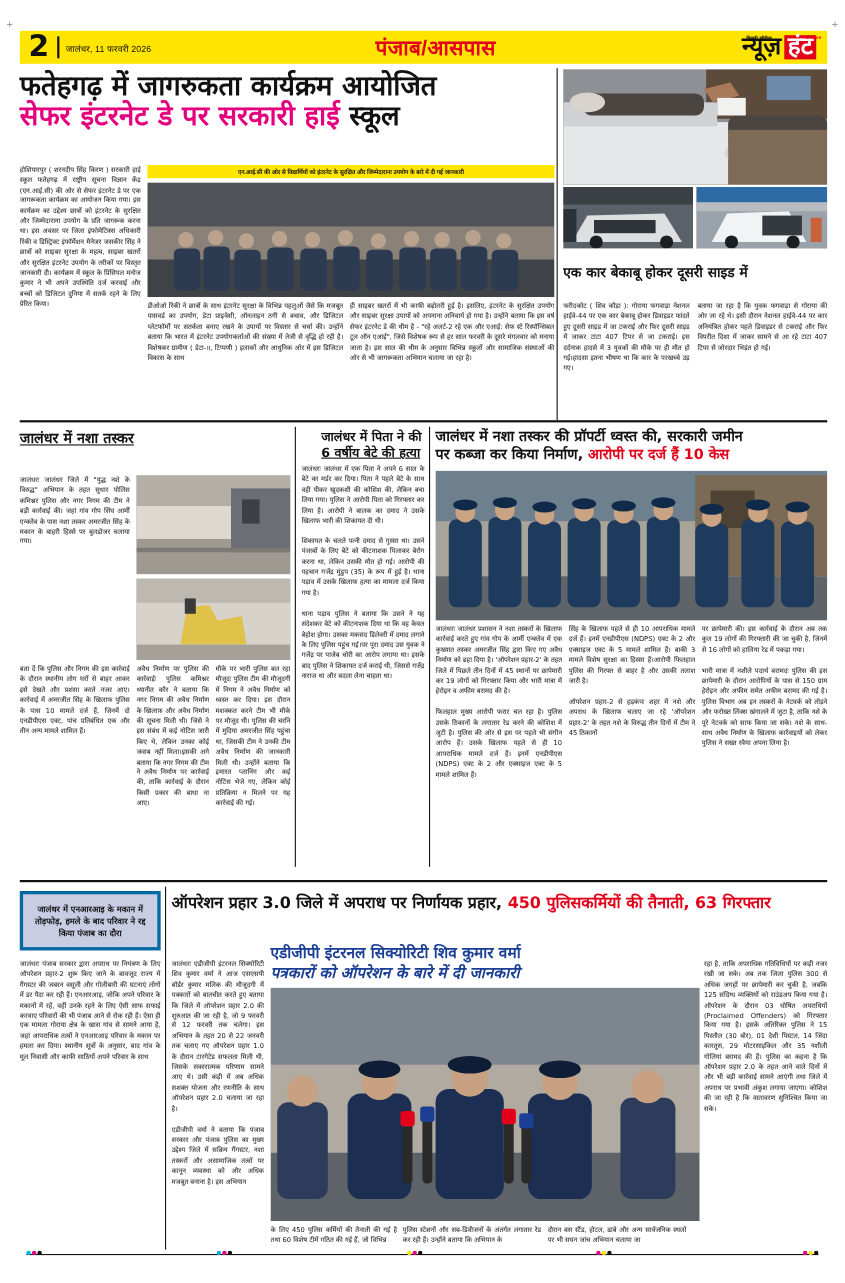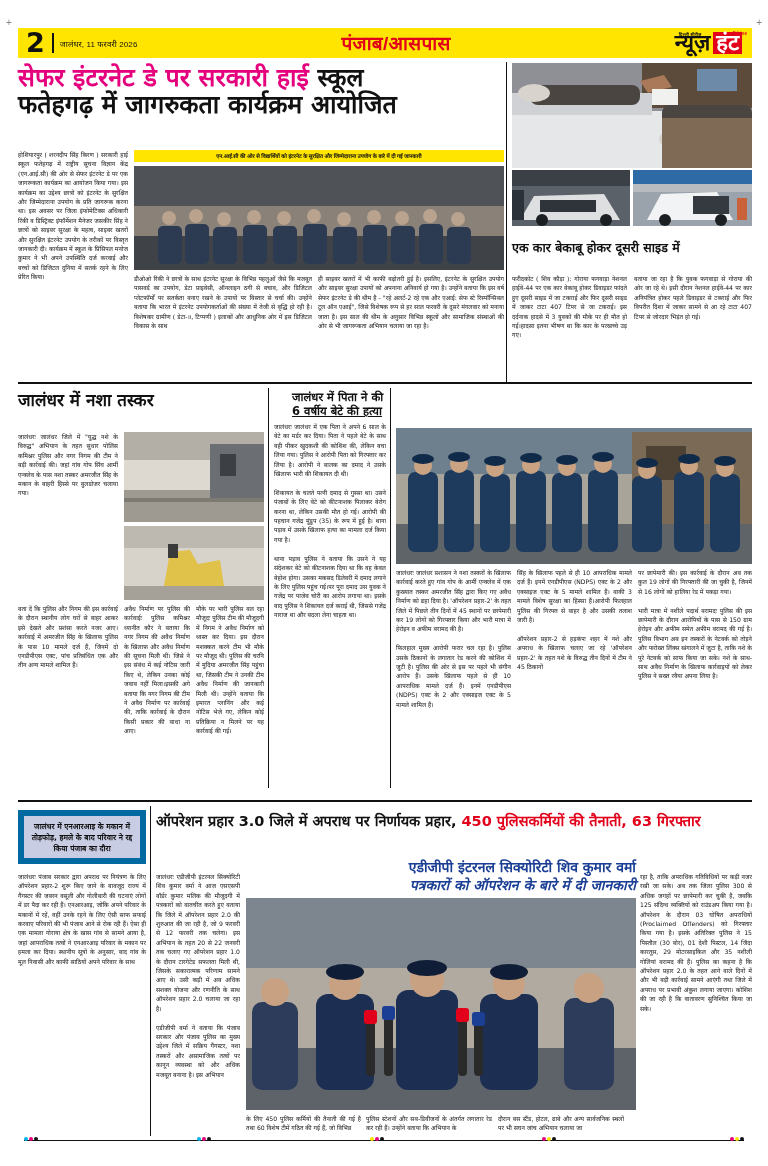--- a/index.html
+++ b/index.html
@@ -68,21 +68,21 @@
   .ph-fill{ position:absolute; inset:0; }
 
   
   .hr{ position:absolute; background:#111; }
 
   .yellowband{
     position:absolute; background:#ffe500; display:flex; align-items:center;
     justify-content:center; color:#111; font-weight:bold;
   }
   .boxed{
-    position:absolute; background:#c9cde4; border:6px solid #0369a1;
+    position:absolute; background:#c9cde4; border:3px solid #0369a1;
     display:flex; align-items:center; justify-content:flex-end; text-align:center;
   }
 </style>
 </head>
 <body>
 
 <div class="page">
 
   <div class="crop tl">+</div>
   <div class="crop tr">+</div>
@@ -94,25 +94,25 @@
     <div class="mast-title">पंजाब/आसपास</div>
     <div class="logo">
       <span class="logo-sup">दिल्ली सीरीज</span>
       <span class="logo-sup2">E Live</span>
       <span class="logo-a">न्यूज़</span>
       <span class="logo-b">हंट</span>
     </div>
   </div>
 
   <div style="position:absolute;left:18px;top:64px;width:486px;">
+    <div class="hl" style="font-size:25px;line-height:28px;">फतेहगढ़ में जागरुकता कार्यक्रम आयोजित</div>
     <div class="hl" style="font-size:25px;line-height:27px;">
       <span class="pink">सेफर इंटरनेट डे पर सरकारी हाई</span>
       <span>स्कूल</span>
     </div>
-    <div class="hl" style="font-size:25px;line-height:28px;">फतेहगढ़ में जागरुकता कार्यक्रम आयोजित</div>
   </div>
 
   <div class="yellowband" style="left:134px;top:150px;width:370px;height:12px;font-size:5.4px;padding:0 3px;text-align:center;">एन.आई.सी की ओर से विद्यार्थियों को इंटरनेट के सुरक्षित और जिम्मेदाराना उपयोग के बारे में दी गई जानकारी</div>
 
   <div class="photo" style="left:134px;top:166px;width:370px;height:104px;">
     <svg class="ph-fill" viewBox="0 0 370 104" preserveAspectRatio="none">
       <rect width="370" height="104" fill="#6d6f73"></rect>
       <rect y="0" width="370" height="40" fill="#4f5358"></rect>
       <rect y="40" width="370" height="30" fill="#8a8278"></rect>
       <rect y="70" width="370" height="34" fill="#3f4347"></rect>
@@ -198,21 +198,21 @@
   <div style="position:absolute;left:512px;top:240px;width:242px;">
     <div class="hl" style="font-size:12.5px;line-height:15px;">एक कार बेकाबू होकर दूसरी साइड में</div>
   </div>
 
   <div class="body-col" style="position:absolute;left:512px;top:274px;width:115px;height:104px;overflow:hidden;">फरीदकोट ( शिव कौड़ा ): गोराया फगवाड़ा नेशनल हाईवे-44 पर एक कार बेकाबू होकर डिवाइडर फांदते हुए दूसरी साइड में जा टकराई और फिर दूसरी साइड में जाकर टाटा 407 टिपर से जा टकराई। इस दर्दनाक हादसे में 3 युवकों की मौके पर ही मौत हो गई।हादसा इतना भीषण था कि कार के परखच्चे उड़ गए।</div>
   <div class="body-col" style="position:absolute;left:634px;top:274px;width:118px;height:104px;overflow:hidden;">बताया जा रहा है कि युवक फगवाड़ा से गोराया की ओर जा रहे थे। इसी दौरान नेशनल हाईवे-44 पर कार अनियंत्रित होकर पहले डिवाइडर से टकराई और फिर विपरीत दिशा में जाकर सामने से आ रहे टाटा 407 टिपर से जोरदार भिड़ंत हो गई।</div>
 
   <div class="hr" style="left:18px;top:382px;width:734px;height:2px;"></div>
 
   <div style="position:absolute;left:18px;top:390px;width:246px;">
-    <div class="hl" style="font-size:17px;line-height:20px;">जालंधर में नशा तस्कर</div>
+    <div class="hl" style="font-size:13px;line-height:20px;text-decoration:underline;">जालंधर में नशा तस्कर</div>
   </div>
 
   <div class="photo" style="left:124px;top:432px;width:140px;height:90px;">
     <svg class="ph-fill" viewBox="0 0 140 90" preserveAspectRatio="none">
       <rect width="140" height="90" fill="#c8c4bc"></rect>
       <rect y="0" width="140" height="30" fill="#b3afa6"></rect>
       <rect y="58" width="140" height="32" fill="#9e9a92"></rect>
       <rect x="0" y="28" width="140" height="30" fill="#ddd9d1"></rect>
       <rect x="86" y="12" width="54" height="58" fill="#6b6f73"></rect>
       <rect x="96" y="22" width="16" height="22" fill="#3c4044"></rect>
@@ -242,20 +242,27 @@
     <div class="hl" style="font-size:11.5px;line-height:14px;text-decoration:underline;">6 वर्षीय बेटे की हत्या</div>
   </div>
   <div class="body-col" style="position:absolute;left:274px;top:422px;width:112px;height:362px;overflow:hidden;white-space:pre-wrap;">जालंधरः जालंधर में एक पिता ने अपने 6 साल के बेटे का मर्डर कर दिया। पिता ने पहले बेटे के साथ वही पीकर खुदकशी की कोशिश की, लेकिन बचा लिया गया। पुलिस ने आरोपी पिता को गिरफ्तार कर लिया है। आरोपी ने बालक का दमाद ने उसके खिलाफ भारी की शिकायत दी थी।
 
 शिकायत के चलते पत्नी दमाद से गुस्सा था। उसने पंजाबों के लिए बेटे को कीटनाशक पिलाकर बेरोग करना था, लेकिन उसकी मौत हो गई। आरोपी की पहचान गजेंद्र मुंडुप (35) के रूप में हुई है। थाना पड़ाव में उसके खिलाफ हत्या का मामला दर्ज किया गया है।
 
 थाना पड़ाव पुलिस ने बताया कि उसने ने यह संदेशकर बेटे को कीटनाशक दिया था कि वह केवल बेहोश होगा। उसका मकसद डिलेवरी में दमाद लगाने के लिए पुलिस पहुंच गई।पर पूरा दमाद उस युवक ने गजेंद्र पर पाजेब चोरी का आरोप लगाया था। इसके बाद पुलिस ने शिकायत दर्ज कराई थी, जिससे गजेंद्र नाराज था और बदला लेना चाहता था।</div>
 
   <div class="hr" style="left:390px;top:388px;width:1px;height:400px;"></div>
 
+  <div style="position:absolute;left:396px;top:390px;width:356px;">
+    <div class="hl" style="font-size:13px;line-height:16px;">जालंधर में नशा तस्कर की प्रॉपर्टी ध्वस्त की, सरकारी जमीन</div>
+    <div class="hl" style="font-size:13px;line-height:16px;">
+      <span>पर कब्जा कर किया निर्माण,</span>
+      <span class="red">आरोपी पर दर्ज हैं 10 केस</span>
+    </div>
+  </div>
 
   <div class="photo" style="left:396px;top:428px;width:356px;height:136px;">
     <svg class="ph-fill" viewBox="0 0 356 136" preserveAspectRatio="none">
       <rect width="356" height="136" fill="#8f9399"></rect>
       <rect y="0" width="356" height="46" fill="#6e7f8d"></rect>
       <rect y="46" width="356" height="50" fill="#a9a49a"></rect>
       <rect y="96" width="356" height="40" fill="#5f6469"></rect>
       <rect x="236" y="4" width="120" height="92" fill="#7b6a55"></rect>
       <rect x="250" y="18" width="40" height="34" fill="#4d4234"></rect>
       <g fill="#1e3a5c">
@@ -313,21 +320,21 @@
 
   <div class="hr" style="left:150px;top:806px;width:1px;height:330px;"></div>
 
   <div style="position:absolute;left:156px;top:812px;width:596px;">
     <div class="hl" style="font-size:14.5px;line-height:18px;">
       <span>ऑपरेशन प्रहार 3.0 जिले में अपराध पर निर्णायक प्रहार,</span>
       <span class="red">450 पुलिसकर्मियों की तैनाती, 63 गिरफ्तार</span>
     </div>
   </div>
 
-  <div style="position:absolute;left:246px;top:858px;width:390px;text-align:right;">
+  <div style="position:absolute;left:246px;top:858px;width:390px;text-align:left;">
     <div class="hl blue" style="font-size:14px;line-height:18px;">एडीजीपी इंटरनल सिक्योरिटी शिव कुमार वर्मा</div>
     <div class="hl blue" style="font-size:14px;line-height:18px;font-style:italic;">पत्रकारों को ऑपरेशन के बारे में दी जानकारी</div>
   </div>
 
   <div class="photo" style="left:246px;top:898px;width:390px;height:212px;">
     <svg class="ph-fill" viewBox="0 0 390 212" preserveAspectRatio="none">
       <rect width="390" height="212" fill="#9fa4ab"></rect>
       <rect y="0" width="390" height="70" fill="#7d858f"></rect>
       <rect y="70" width="390" height="80" fill="#b0aaa0"></rect>
       <rect y="150" width="390" height="62" fill="#5e636a"></rect>

